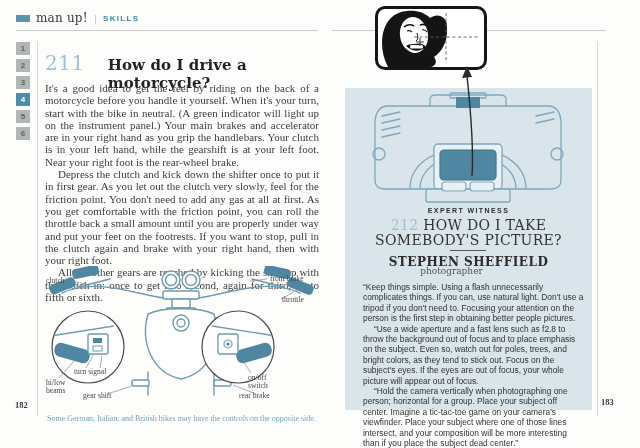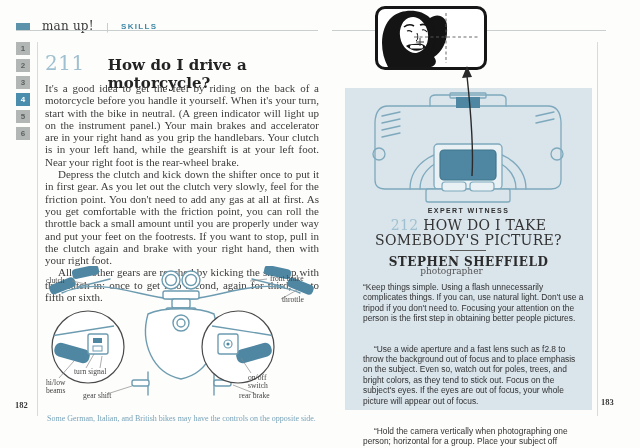--- a/index.html
+++ b/index.html
@@ -1,21 +1,21 @@
 <!DOCTYPE html>
 <html><head>
 <meta charset="utf-8">
 <style>
   * { margin:0; padding:0; box-sizing:border-box; }
   html,body { width:640px; height:448px; }
   body { font-family:"DejaVu Serif", serif; background:#fdfdfc; position:relative; overflow:hidden; }
   #spread { position:absolute; left:0; top:0; width:640px; height:448px; }
 
   
-  .brandrow { position:absolute; left:16px; top:11px; height:14px; display:flex; align-items:center; gap:12px;margin-top:8px; }
+  .brandrow { position:absolute; left:16px; top:11px; height:14px; display:flex; align-items:center; gap:6px; }
   .brandmark { width:14px; height:7px; background:#5d92ab; }
   .brandname { font-family:"DejaVu Serif",serif; font-size:12px; color:#3a3a3a; letter-spacing:.2px; }
   .brandsep { color:#b9c3c8; font-size:10px; }
   .brandsection { font-family:"Liberation Sans",sans-serif; font-size:8px; font-weight:bold; letter-spacing:1.3px; color:#3e87a6; }
   .hrule { position:absolute; height:1px; background:#c9cecf; top:30px; }
   #hrule-left { left:16px; width:302px; }
   #hrule-right { left:332px; width:274px; }
 
   
   .tabrail { position:absolute; left:16px; top:42px; width:14px; }
@@ -55,21 +55,21 @@
   .rtitle { position:absolute; left:345px; top:218px; width:247px; text-align:center;
             font-family:"DejaVu Serif",serif; font-size:14px; line-height:14.5px; color:#333; letter-spacing:.3px; }
   .rtitle .num { color:#9fc0d0; }
   .titlerule { position:absolute; left:450px; top:250px; width:36px; height:1px; background:#5a5a5a; }
   .expertname { position:absolute; left:345px; top:255px; width:247px; text-align:center;
                 font-family:"DejaVu Serif",serif; font-size:12px; font-weight:bold; letter-spacing:.5px; color:#2b2b2b; }
   .expertrole { position:absolute; left:328px; top:266px; width:247px; text-align:center;
                 font-family:"DejaVu Serif",serif; font-size:9px; color:#555; }
   .quote { position:absolute; left:363px; top:282px; width:221px; font-family:"Liberation Sans",sans-serif;
            font-size:8.4px; line-height:10.4px; color:#323232; }
-  .quote p.indent { text-indent:11px;margin-top:20px; }
+  .quote p.indent { text-indent:11px; }
 </style>
 </head>
 <body>
 
 <div id="spread">
 
   <div class="brandrow">
     <span class="brandmark"></span>
     <span class="brandname">man up!</span>
     <span class="brandsep">|</span>

